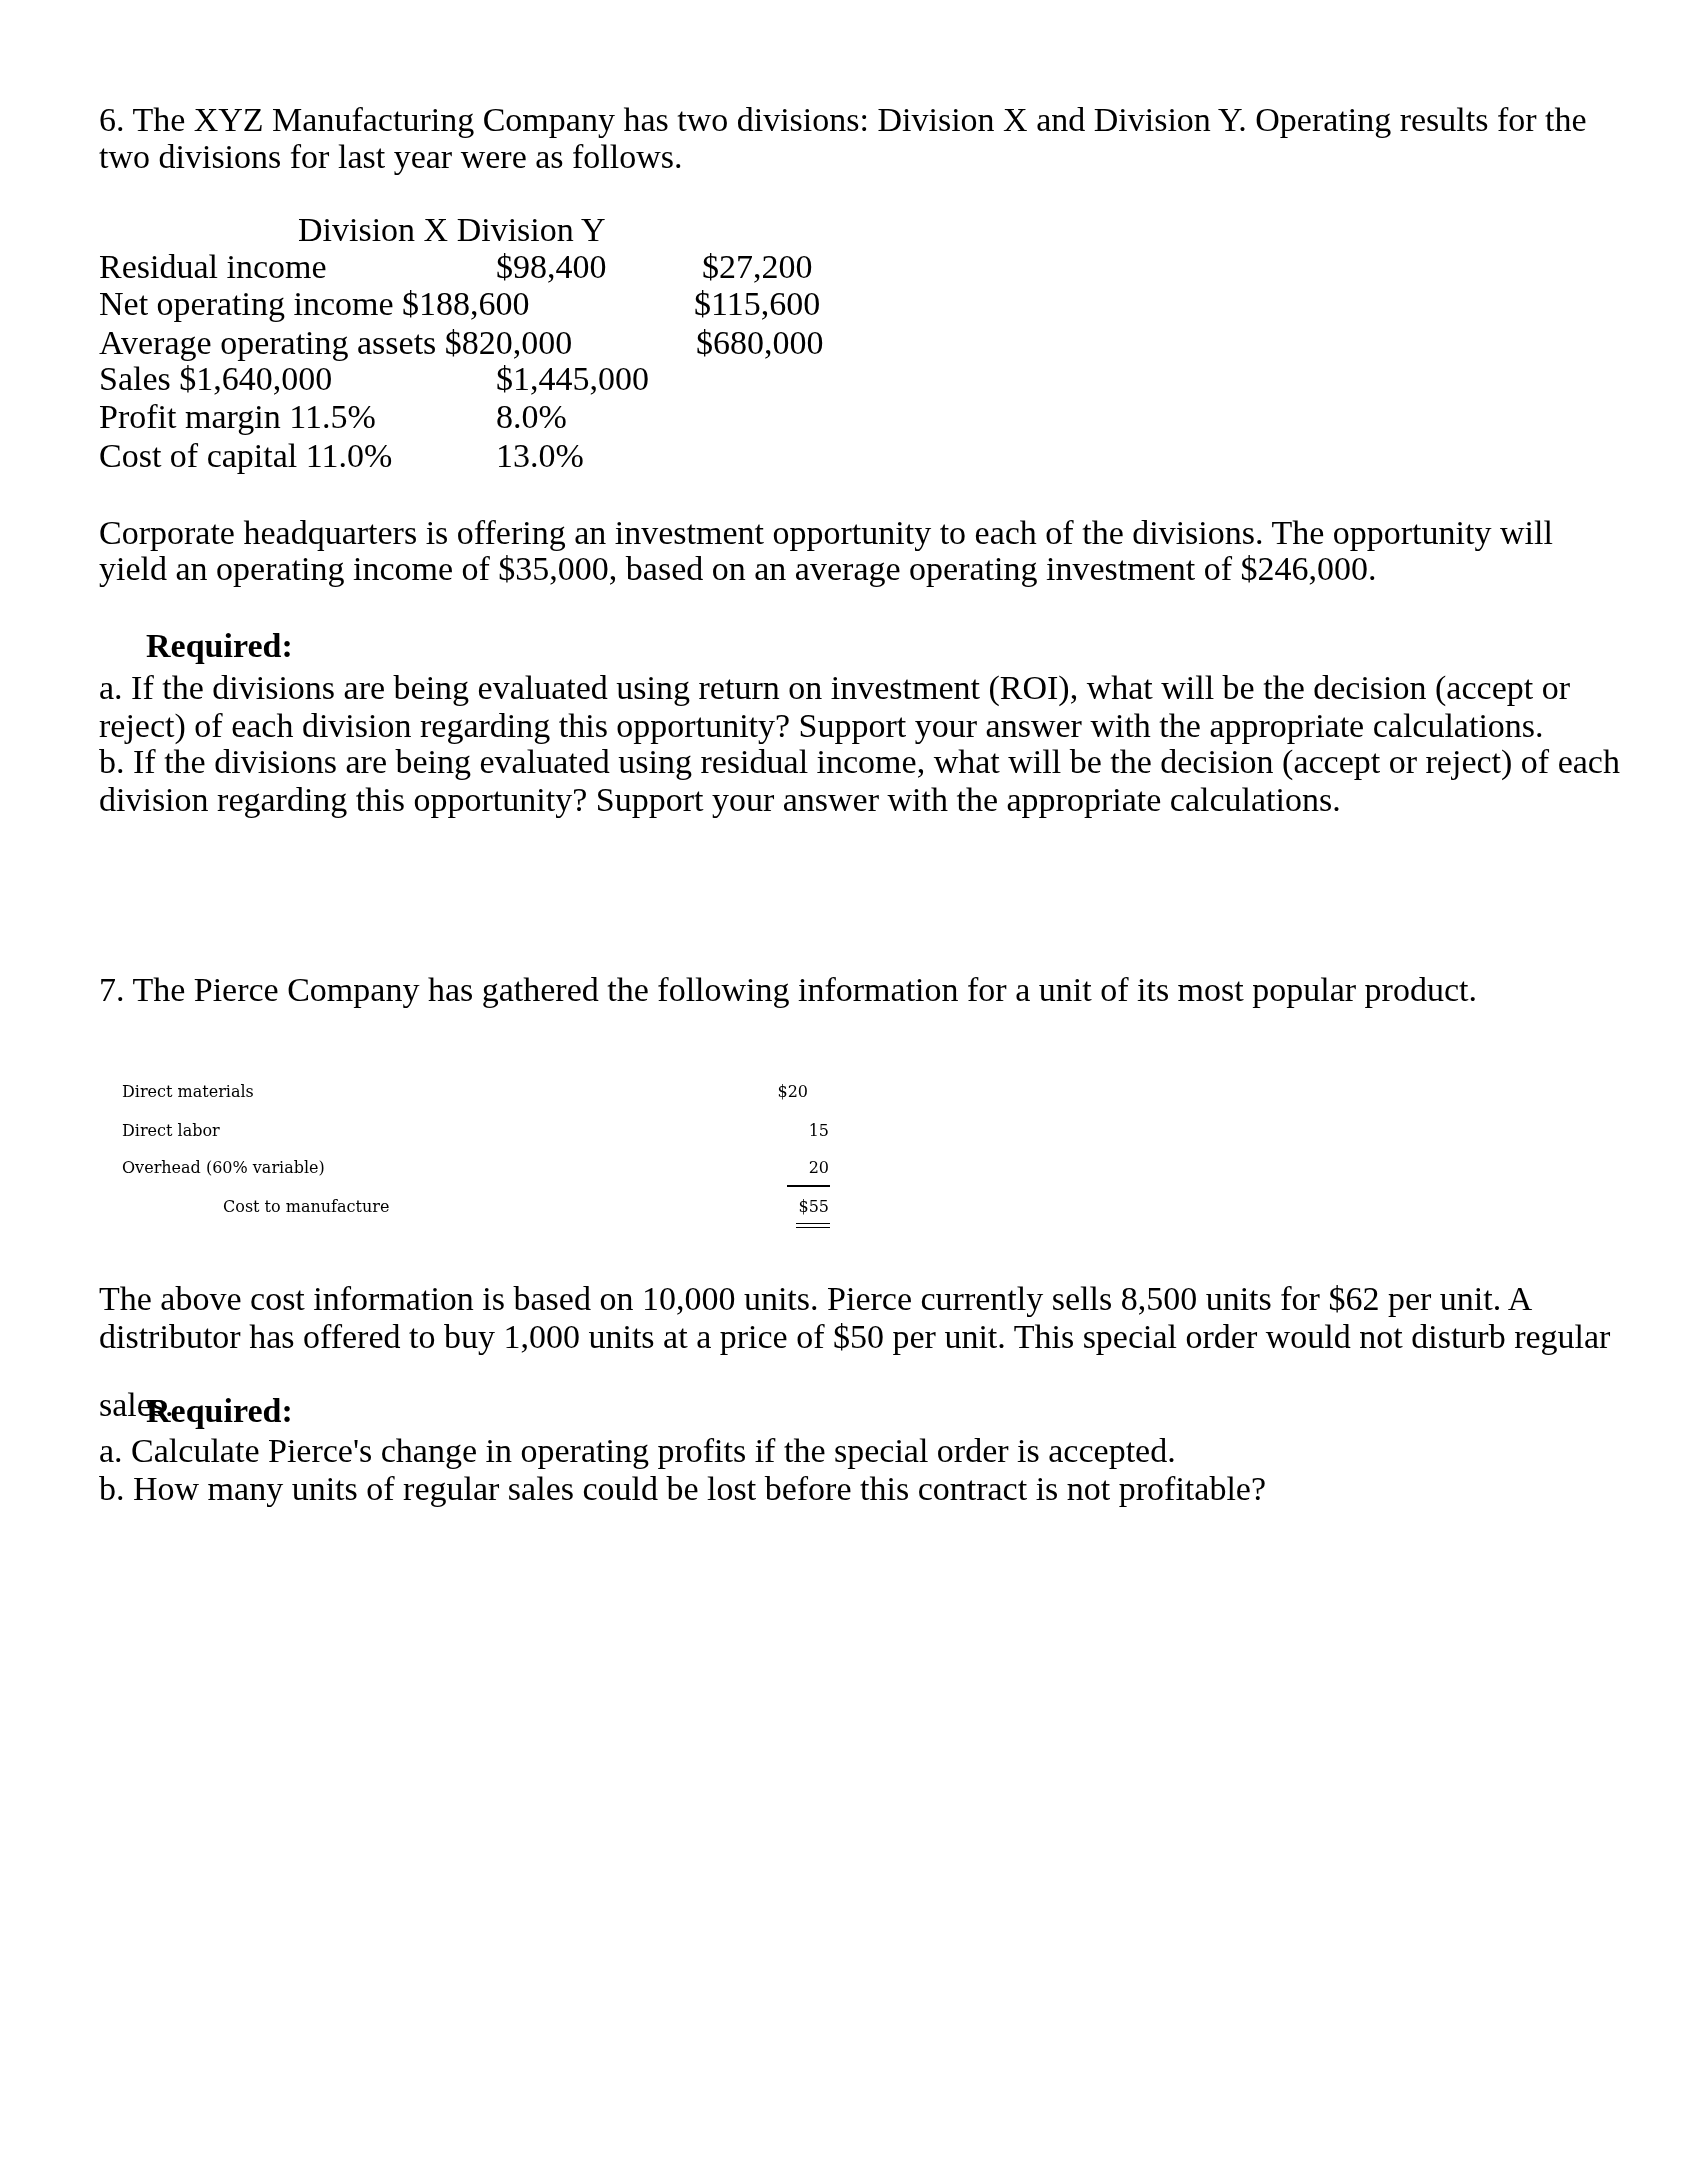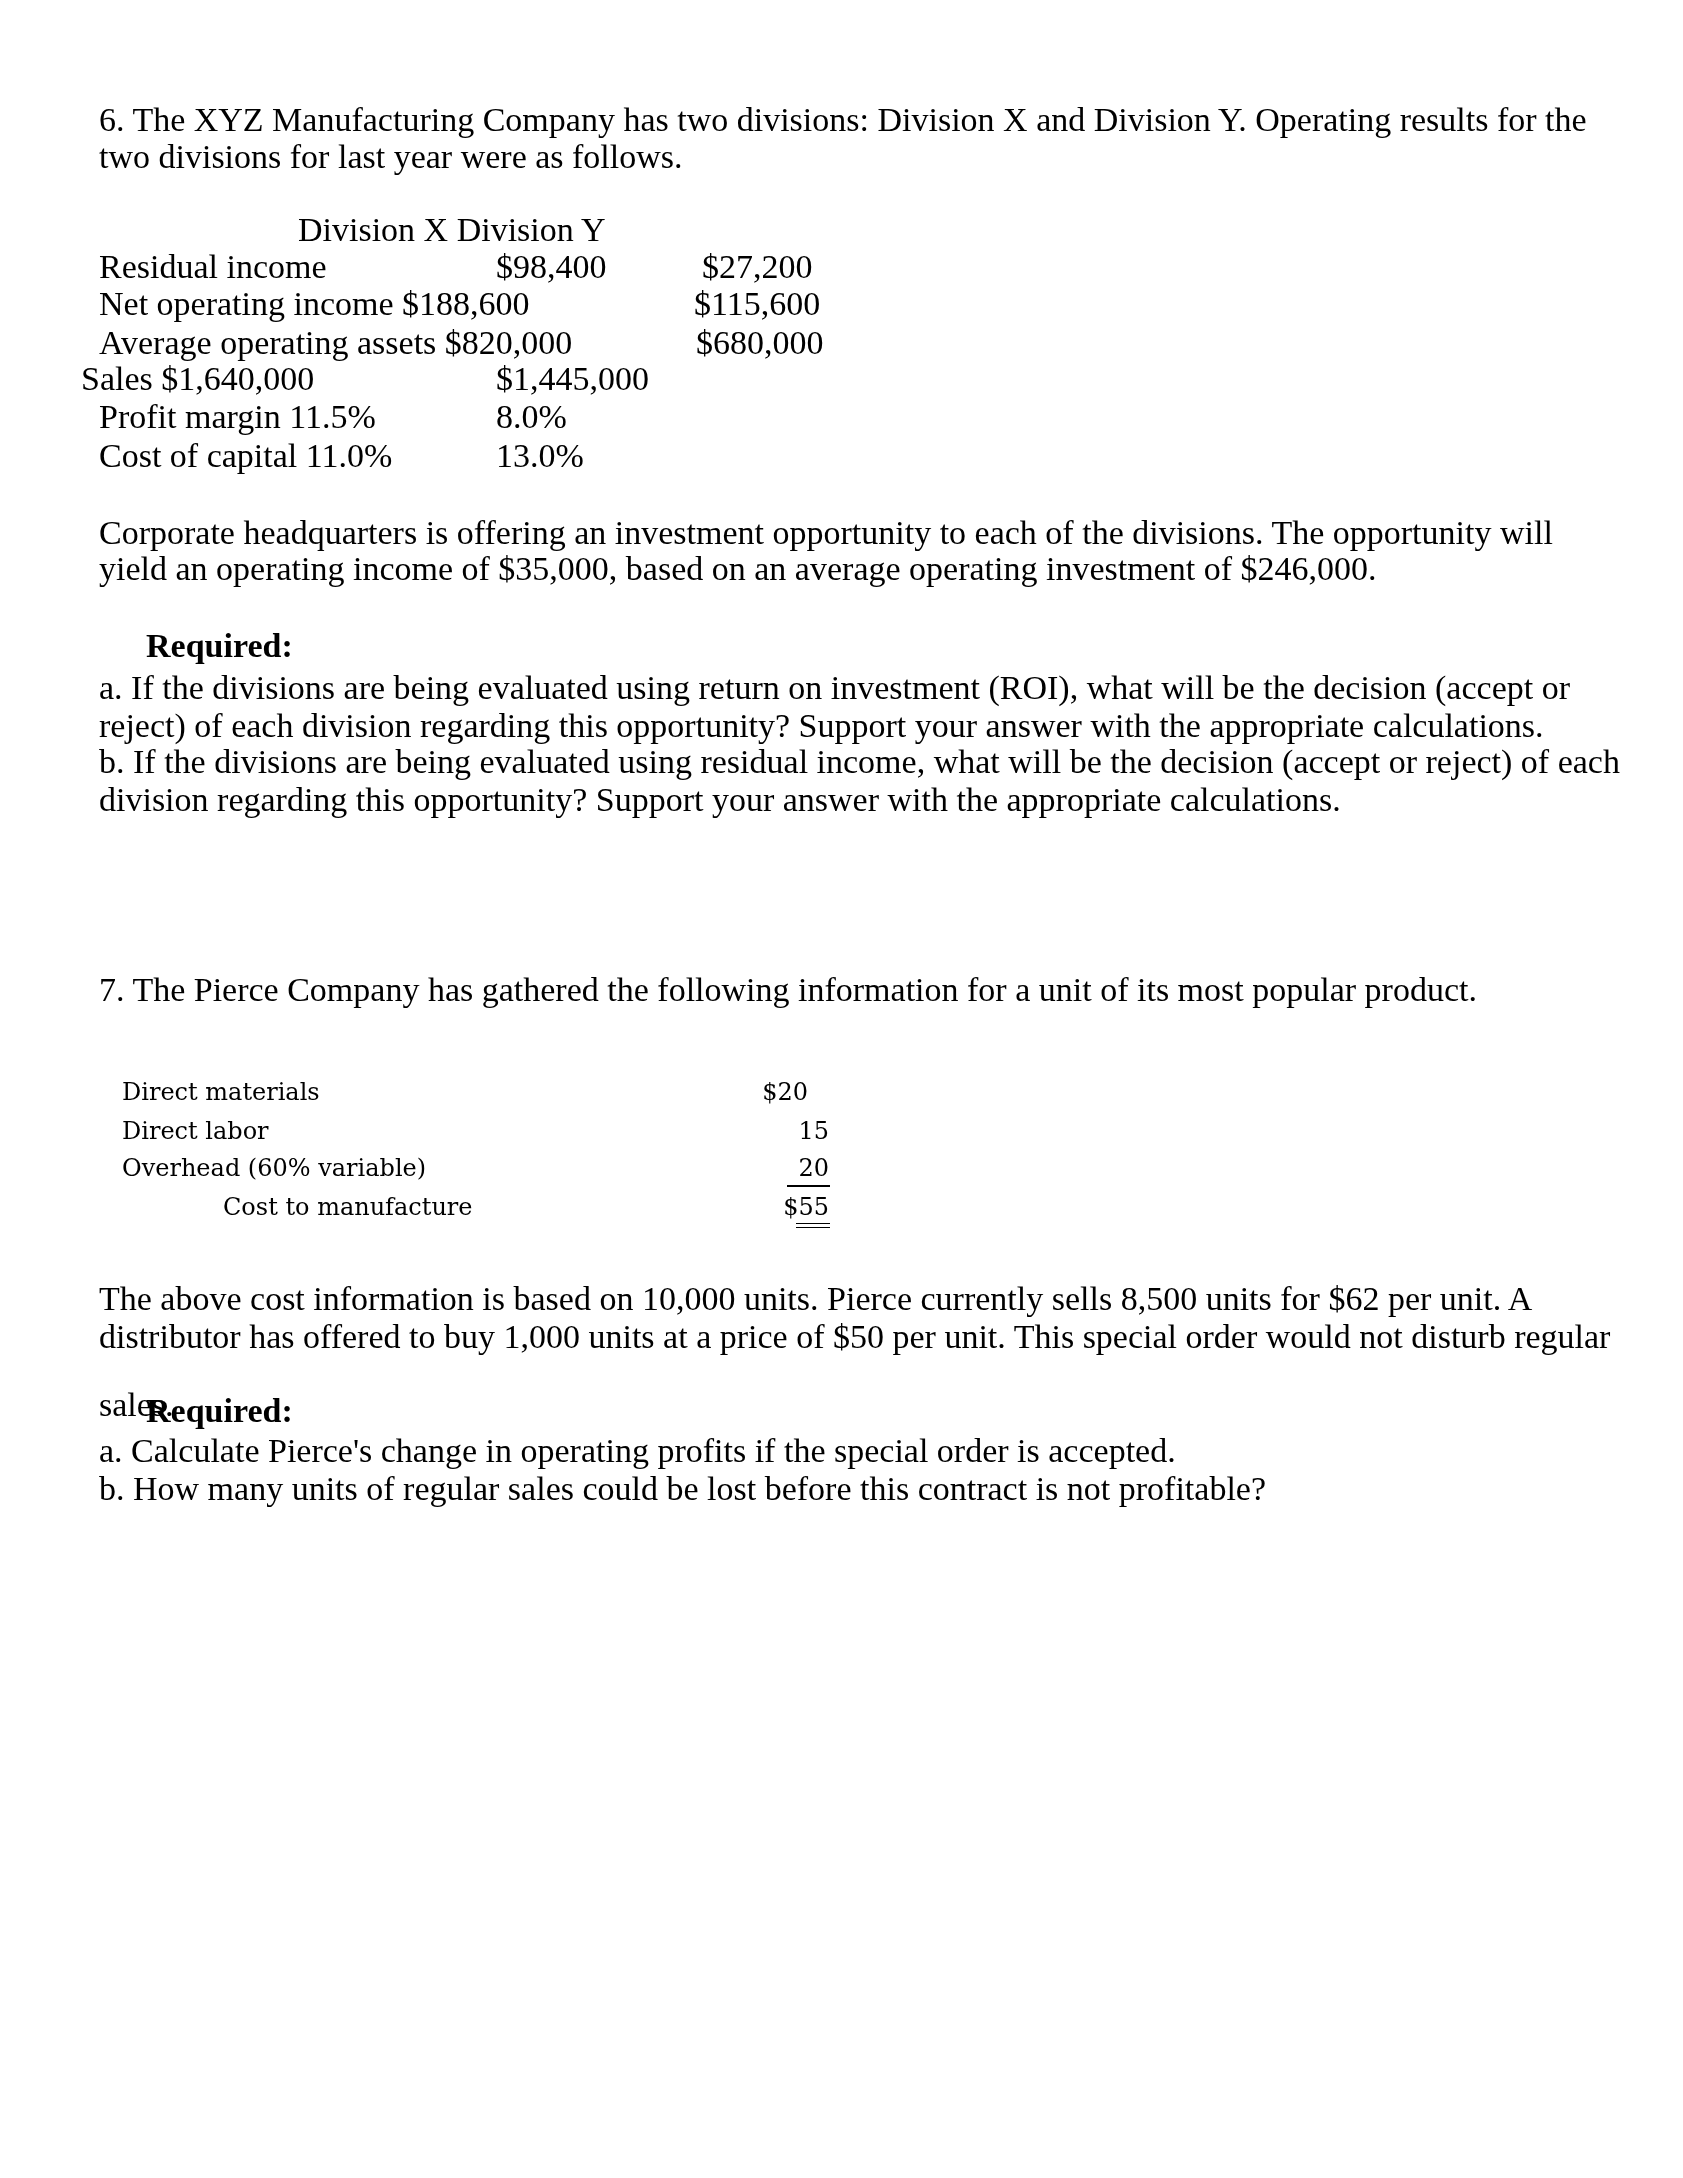--- a/index.html
+++ b/index.html
@@ -1,20 +1,20 @@
 <!DOCTYPE html>
 <html><head>
   <meta charset="utf-8">
   <style>
     html, body { margin: 0; padding: 0; background: #ffffff; }
     body { width: 1683px; height: 2178px; position: relative; overflow: hidden;
            font-family: "Liberation Serif", "DejaVu Serif", serif; color: #000; }
     .ln { position: absolute; white-space: nowrap; font-size: 34px; line-height: 31px; }
     .bold { font-weight: bold; margin-left: 47px; }
-    .alt { font-family: "DejaVu Serif", "Liberation Serif", serif; font-size: 24px; line-height: 30px; letter-spacing: 0px; }
+    .alt { font-family: "DejaVu Serif", "Liberation Serif", serif; font-size: 16px; line-height: 30px; letter-spacing: 0px; }
     .num { text-align: right; }
     .u1 { position: absolute; height: 0; border-top: 2px solid #000; }
   </style>
 </head>
 <body>
 
 <div class="ln" style="left:99px; top:104px;">6. The XYZ Manufacturing Company has two divisions: Division X and Division Y. Operating results for the</div>
 <div class="ln" style="left:99px; top:141px;">two divisions for last year were as follows.</div>
 
 <div class="ln" style="left:298px; top:214px;">Division X Division Y</div>
@@ -22,21 +22,21 @@
 <div class="ln" style="left:99px; top:251px;">Residual income</div>
 <div class="ln" style="left:496px; top:251px;">$98,400</div>
 <div class="ln" style="left:702px; top:251px;">$27,200</div>
 
 <div class="ln" style="left:99px; top:288px;">Net operating income $188,600</div>
 <div class="ln" style="left:694px; top:288px;">$115,600</div>
 
 <div class="ln" style="left:99px; top:327px;">Average operating assets $820,000</div>
 <div class="ln" style="left:696px; top:327px;">$680,000</div>
 
-<div class="ln" style="left:81px; top:363px;">Sales $1,640,000</div>
+<div class="ln" style="left:99px; top:363px;">Sales $1,640,000</div>
 <div class="ln" style="left:496px; top:363px;">$1,445,000</div>
 
 <div class="ln" style="left:99px; top:401px;">Profit margin 11.5%</div>
 <div class="ln" style="left:496px; top:401px;">8.0%</div>
 
 <div class="ln" style="left:99px; top:440px;">Cost of capital 11.0%</div>
 <div class="ln" style="left:496px; top:440px;">13.0%</div>
 
 <div class="ln" style="left:99px; top:517px;">Corporate headquarters is offering an investment opportunity to each of the divisions. The opportunity will</div>
 <div class="ln" style="left:99px; top:553px;">yield an operating income of $35,000, based on an average operating investment of $246,000.</div>

